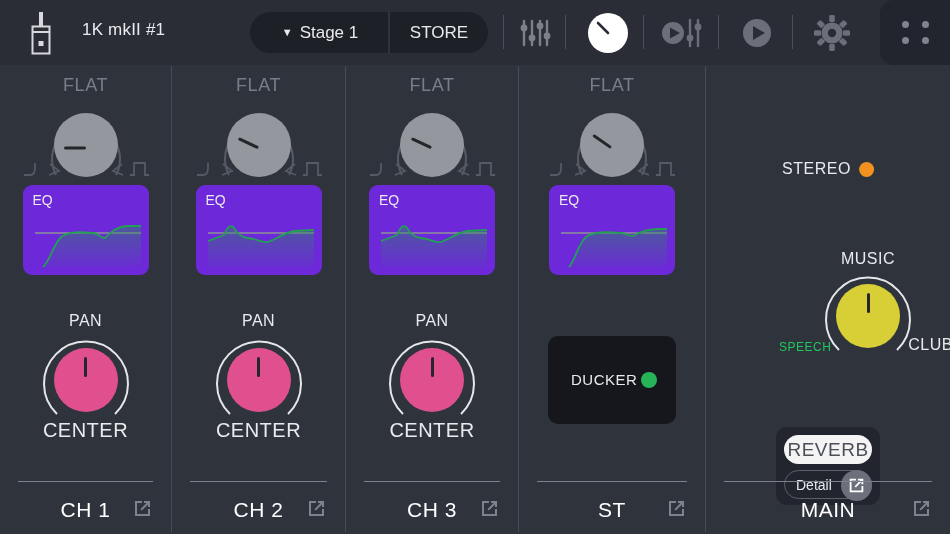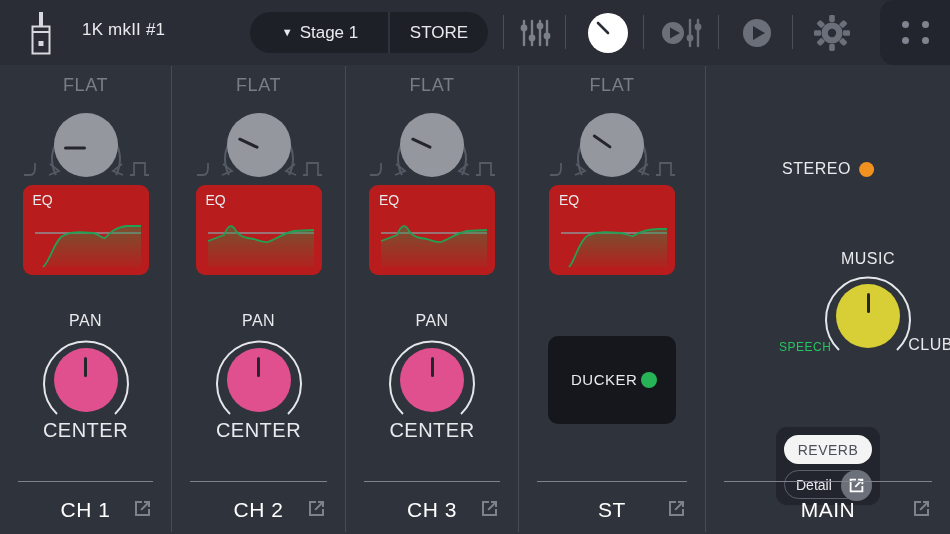--- a/index.html
+++ b/index.html
@@ -76,21 +76,21 @@
   .eq-arrow {
     position: absolute; left: 50%; transform: translateX(-50%);
     top: 170px; width: 0; height: 0;
     border-left: 17px solid transparent; border-right: 17px solid transparent;
     border-top: 16px solid #e5e7ea;
   }
 
   .eq-card {
     position: absolute; left: 50%; transform: translateX(-50%);
     top: 120px; width: 126px; height: 90px;
-    background: #b91c1c; border-radius: 9px; overflow: hidden; cursor: pointer;
+    background: #6d28d9; border-radius: 9px; overflow: hidden; cursor: pointer;
   }
   .eq-card .eq-title {
     position: absolute; left: 10px; top: 7px; font-size: 14px; color: #e9eaed;
   }
   .eq-card svg { position: absolute; left: 0; bottom: 6px; }
 
   .pan-wrap { position: absolute; left: 50%; transform: translateX(-50%); }
   .pan-label { position: absolute; top: 0; width: 100%; text-align: center; font-size: 16px; color: #e9eaed; letter-spacing: .5px;}
   .pan-value { position: absolute; bottom: 0; width: 100%; text-align: center; font-size: 20px; color: #e9eaed; letter-spacing: .5px;}
   .pan-ring { position: absolute; left: 50%; transform: translateX(-50%); top: 22px; width: 92px; height: 92px; }
@@ -124,21 +124,21 @@
   .mode-ring { position: absolute; left: 50%; transform: translateX(-50%); top: 20px; width: 92px; height: 92px; }
 
   .fx-panel {
     position: absolute; left: 50%; transform: translateX(-50%);
     top: 362px; width: 104px; height: 78px;
     background: #22252d; border-radius: 11px; padding: 8px;
   }
   .reverb-btn {
     width: 100%; height: 29px; border-radius: 15px; background: #f4f4f5;
     display: flex; align-items: center; justify-content: center;
-    font-size: 14px; color: #4c4f58; letter-spacing: .5px; cursor: pointer;
+    font-size: 19px; color: #4c4f58; letter-spacing: .5px; cursor: pointer;
   }
   .detail-btn {
     margin-top: 6px; width: 100%; height: 29px; border-radius: 15px;
     border: 1px solid #5b606b; display: flex; align-items: center;
     justify-content: flex-start; padding-left: 11px; cursor: pointer; position: relative;
   }
   .detail-btn span { font-size: 14px; color: #e9eaed; }
   .detail-ext {
     position: absolute; right: -1px; top: -1px; width: 31px; height: 31px;
     border-radius: 50%; background: #6b707b;

